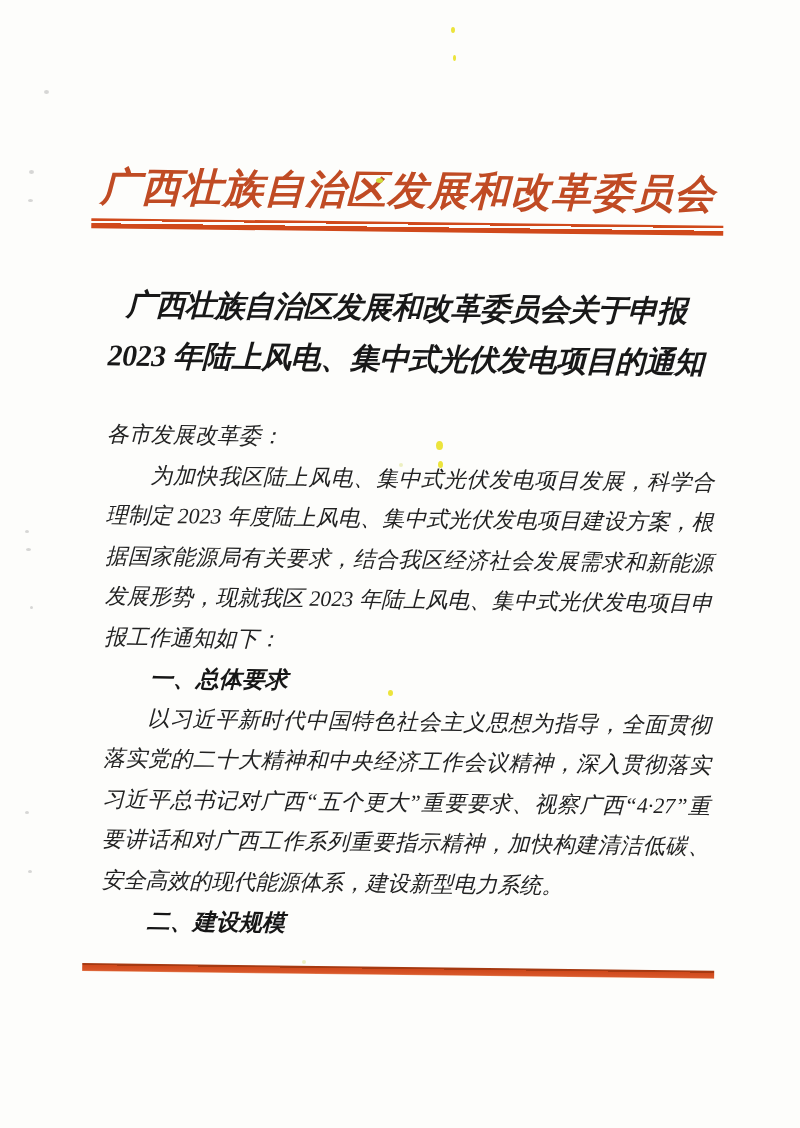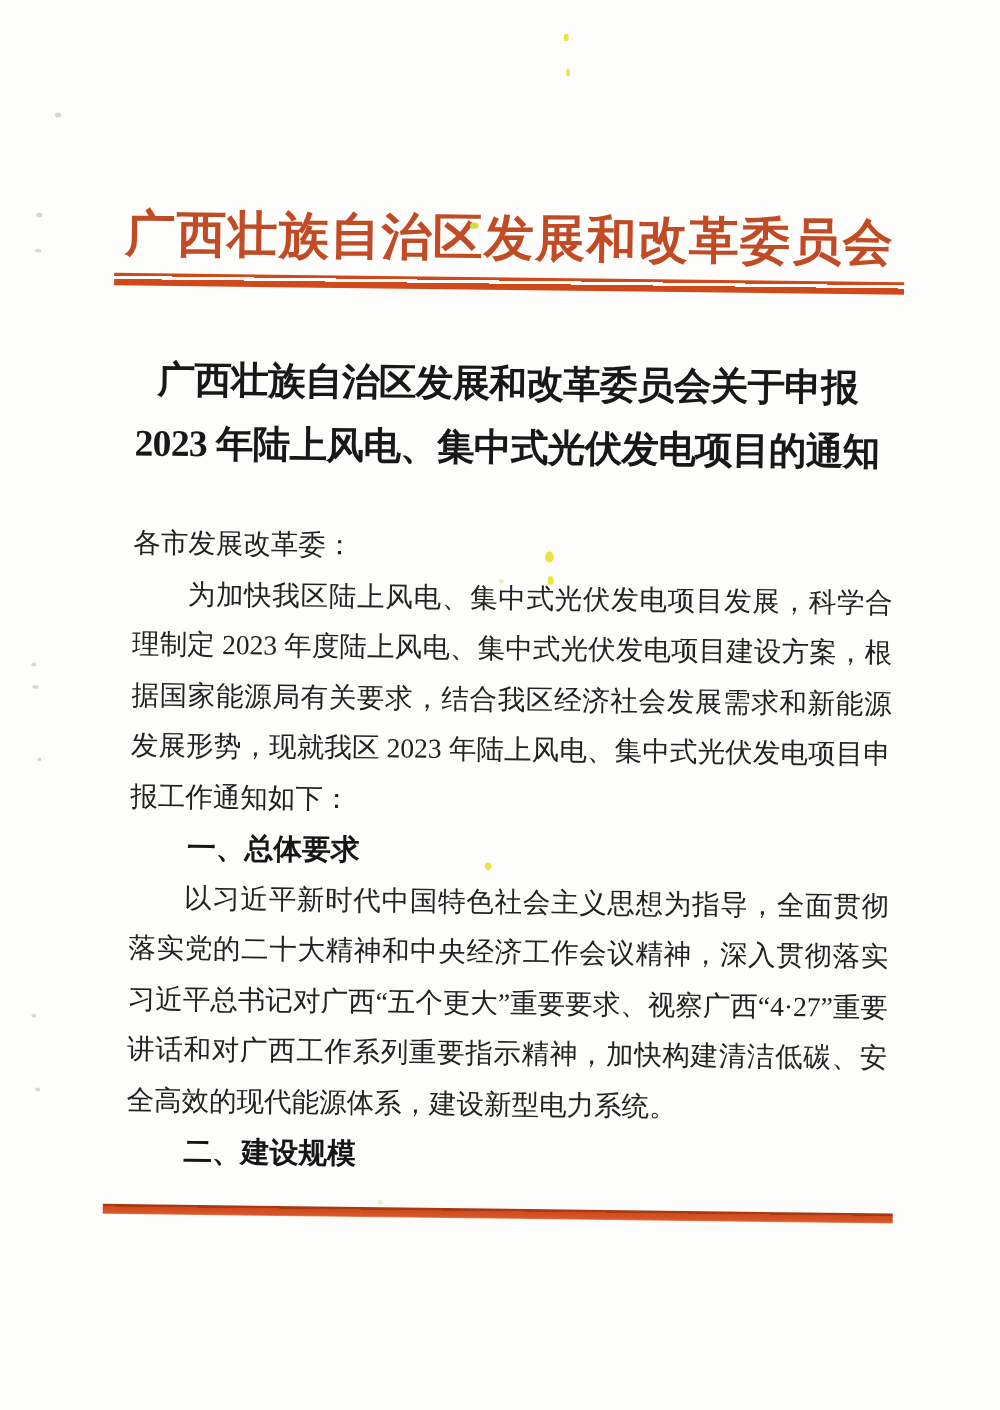--- a/index.html
+++ b/index.html
@@ -15,20 +15,21 @@
     width:800px;height:1128px;
     background:#ffffff;
     font-family:"Liberation Serif","DejaVu Serif",serif;
     overflow:hidden;
   }
   .page{
     position:relative;
     width:800px;height:1128px;
     background:var(--page-bg);
     overflow:hidden;
+    font-style:italic;
   }
   .content{
     position:absolute;
     left:92px;top:168px;
     width:632px;
     transform:rotate(0.7deg);
     transform-origin:50% 0;
   }
   .letterhead{
     margin:0;

